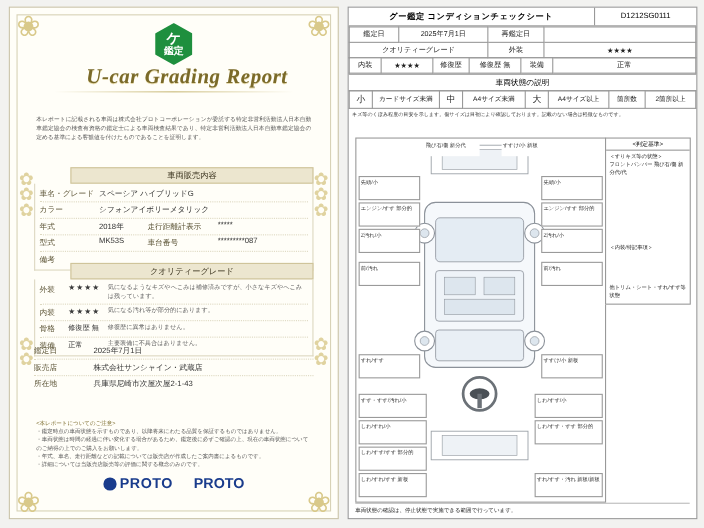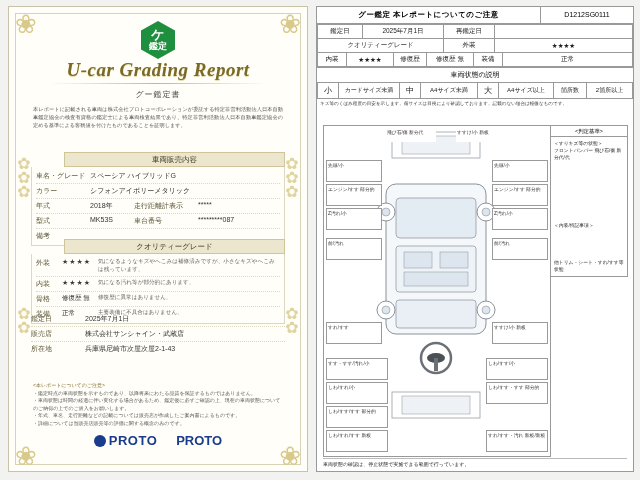--- a/index.html
+++ b/index.html
@@ -14,21 +14,21 @@
   .orn.tr{right:6px;top:4px;}
   .orn.bl{left:6px;bottom:2px;}
   .orn.br{right:6px;bottom:2px;}
   .orn-side{position:absolute;color:#e0d3a0;font-size:16px;letter-spacing:0;line-height:14px;width:14px;text-align:center;}
 
   .seal{position:absolute;left:50%;transform:translateX(-50%);top:14px;width:40px;height:40px;}
   .seal .hex{width:34px;height:38px;margin:0 auto;background:#1e8f3e;
     clip-path:polygon(50% 0,100% 25%,100% 75%,50% 100%,0 75%,0 25%);
     color:#fff;font-size:9px;text-align:center;line-height:1.15;padding-top:7px;box-sizing:border-box;font-weight:bold;}
   .seal .hex .big{font-size:13px;display:block;line-height:1;}
-  .title{position:absolute;top:52px;left:0;width:100%;text-align:center;
+  .title{position:absolute;top:52px;left:12px;width:100%;text-align:center;
     font-family:"Liberation Serif",serif;font-style:italic;font-weight:bold;font-size:19px;color:#7a6a2a;
     letter-spacing:.5px;text-shadow:0 1px 0 #e8dcae;}
   .title-rule{position:absolute;top:76px;left:40px;right:40px;height:1px;background:linear-gradient(to right,rgba(200,185,120,0),#c8b978,rgba(200,185,120,0));}
   .subtitle{position:absolute;top:82px;left:0;width:100%;text-align:center;font-size:8px;color:#4a4a42;letter-spacing:1px;}
 
   .blurb{position:absolute;left:24px;right:24px;top:98px;font-size:5.2px;line-height:1.55;color:#555;text-align:justify;}
 
   .sec-h{background:#ece6cf;border:1px solid #cfc49a;font-size:7.5px;color:#3c3520;text-align:center;padding:1.5px 0;margin-left:33px;}
   .box{position:absolute;left:22px;right:22px;}
   .row{display:flex;font-size:7px;color:#333;padding:2px 0;border-bottom:1px dotted #ddd8c0;}
@@ -92,21 +92,20 @@
 
     <div class="seal">
       <div class="hex">
         <span class="big">ケ</span>
         <span>鑑定</span>
       </div>
     </div>
 
     <div class="title">U-car Grading Report</div>
     <div class="title-rule"></div>
-    <div class="subtitle">グー鑑定書</div>
 
     <div class="blurb">本レポートに記載される車両は株式会社プロトコーポレーションが委託する特定非営利活動法人日本自動車鑑定協会の検査有資格の鑑定士による車両検査結果であり、特定非営利活動法人日本自動車鑑定協会の定める基準による客観値を付けたものであることを証明します。</div>
 
     <div class="box" style="top:145px;">
       <div class="sec-h">車両販売内容</div>
       <div style="border:1px solid #ddd8c0;border-top:none;padding:2px 4px;">
         <div class="row">
           <div class="lb">車名・グレード</div>
           <div class="vl">スペーシア ハイブリッドG</div>
         </div>
@@ -185,21 +184,21 @@
     <div class="logos">
       <span class="logo-dot"></span><span class="logo-proto">PROTO</span>
       <span class="logo-sep"></span>
       <span class="logo-jaaa">PROTO</span>
     </div>
   </div>
 
   <div class="sheet">
 
     <div class="sh-top">
-      <div class="t1">グー鑑定 本レポートについてのご注意</div>
+      <div class="t1">グー鑑定 コンディションチェックシート</div>
       <div class="t2">D1212SG0111</div>
     </div>
 
     <table class="tbl">
       <tbody>
           <tr>
         <td class="lbl-cell" style="width:42px;">鑑定日</td>
         <td style="width:78px;">2025年7月1日</td>
         <td class="lbl-cell" style="width:48px;">再鑑定日</td>
         <td></td>

